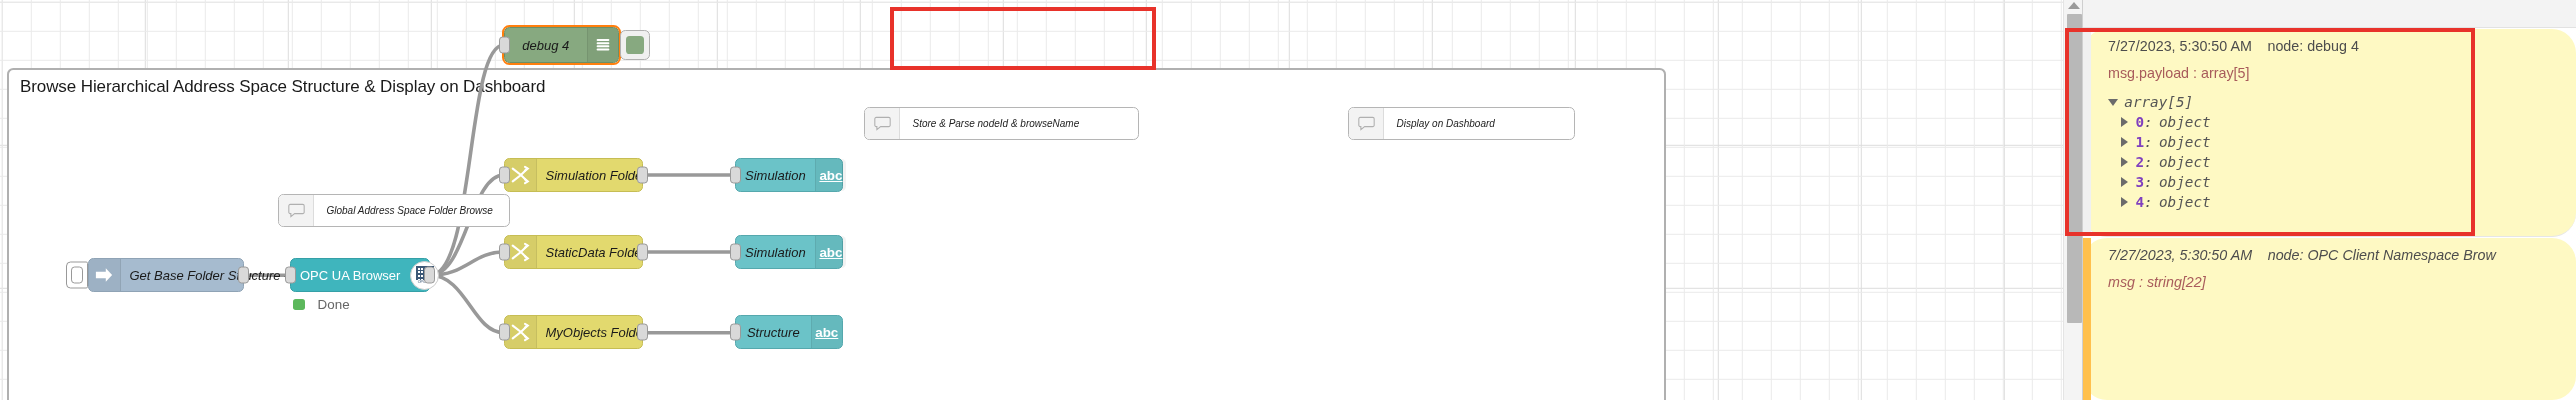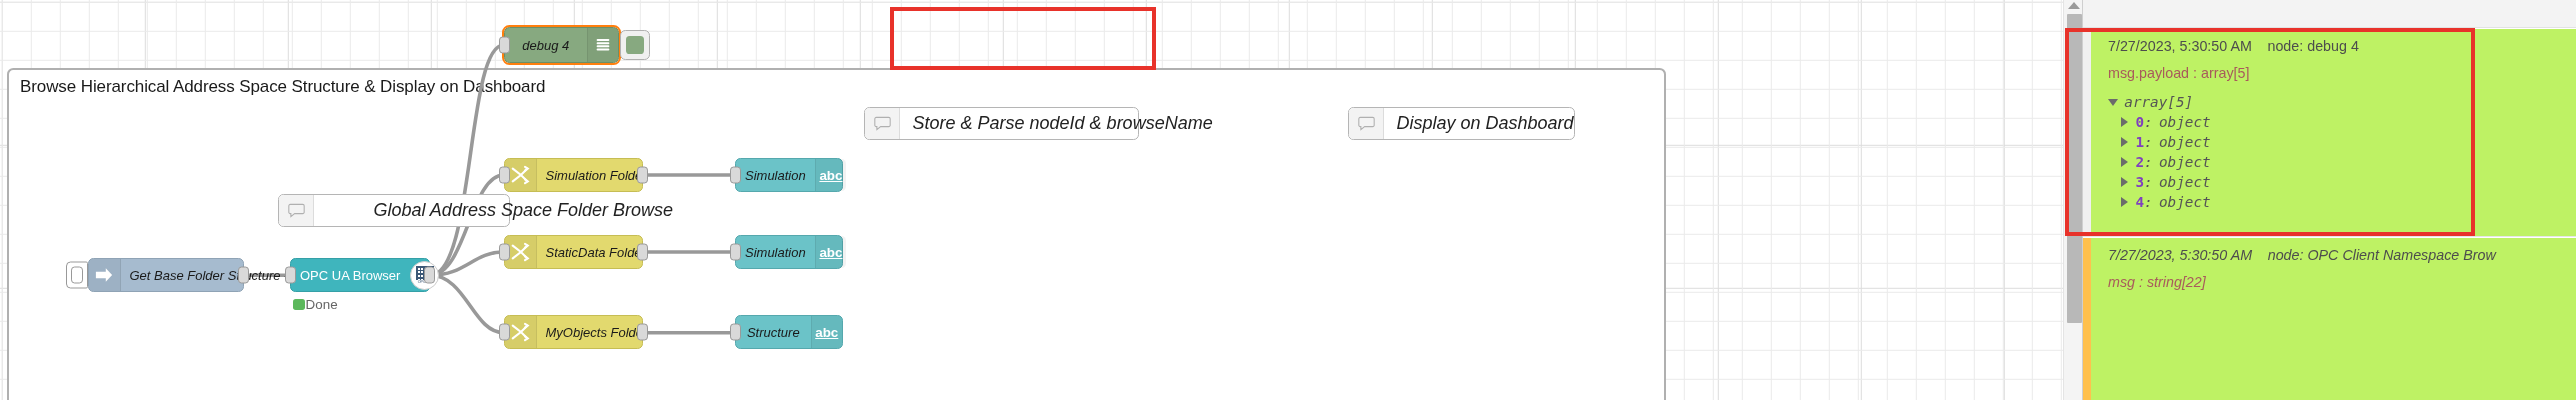--- a/index.html
+++ b/index.html
@@ -134,30 +134,30 @@
     width: 34px; flex: 0 0 34px;
     display: flex; align-items: center; justify-content: center;
     background: #f3f3f3;
     border-right: 0.9px solid #dcdcdc;
     border-radius: 4.5px 0 0 4.5px;
   }
   .comment-label {
     flex: 1 1 auto;
     display: flex; align-items: center;
     font-style: italic;
-    font-size: 18px;
+    font-size: 10px;
     color: #222;
     padding-left: 12.5px;
     white-space: nowrap;
   }
 
   
   .node-status {
     position: absolute;
-    display: flex; align-items: center; gap: 1px;
+    display: flex; align-items: center; gap: 13px;
     font-size: 13.4px; color: #666666;
     white-space: nowrap;
   }
   .status-dot { width: 11.6px; height: 11.6px; border-radius: 2.7px; background: #5cb85c; flex: 0 0 11.6px; }
 
   
   .debug-toggle {
     position: absolute;
     right: -32px; top: 50%;
     transform: translateY(-50%);
@@ -236,24 +236,25 @@
     box-sizing: border-box;
   }
   .sidebar-top-strip {
     position: absolute; left: 0; top: 0; right: 0; height: 28px;
     background: #f3f3f3;
     border-bottom: 0.9px solid #e2e2e2;
     box-sizing: border-box;
   }
   .dbg-msg {
     position: absolute; left: 0; right: 0;
-    background: #bef264;
+    background: #fef9c3;
     border-bottom: 0.9px solid #e6e6e6;
     box-sizing: border-box;
     padding: 9px 0 9px 25px;
+    border-radius: 24px;
   }
   .dbg-msg .accent {
     position: absolute; left: 0; top: 0; bottom: 0; width: 8px;
   }
   .dbg-head {
     font-size: 14.3px; color: #4d4d4d; white-space: nowrap;
   }
   .dbg-head .dbg-node { margin-left: 11.6px; }
   .dbg-topic {
     font-size: 14.3px; color: #a85b5b; margin-top: 10.8px; white-space: nowrap;
@@ -329,21 +330,21 @@
             <line x1="4" y1="11.5" x2="16" y2="11.5"></line>
             <line x1="4" y1="15" x2="16" y2="15"></line>
           </g>
         </svg>
       </span>
       <span class="debug-toggle">
         <span class="debug-toggle-inner"></span>
       </span>
     </div>
 
-    <div class="node-comment" style="position:absolute; left:278px; top:194px; width:230px; height:30.5px; display:flex;gap:47px;">
+    <div class="node-comment" style="position:absolute; left:278px; top:194px; width:230px; height:30.5px; display:flex;">
       <span class="comment-icon-cell">
         <svg width="17" height="15.2" viewBox="0 0 19 17">
           <path d="M2.5 1.5h14a1.6 1.6 0 0 1 1.6 1.6v7.2a1.6 1.6 0 0 1-1.6 1.6H7.4L3.2 15.3v-3.4H2.5A1.6 1.6 0 0 1 .9 10.3V3.1A1.6 1.6 0 0 1 2.5 1.5z" fill="none" stroke="#b0b0b0" stroke-width="1.2"></path>
         </svg>
       </span>
       <span class="comment-label">Global Address Space Folder Browse</span>
     </div>
 
     <div class="node-comment" style="position:absolute; left:864px; top:107px; width:273px; height:30.5px; display:flex;">
       <span class="comment-icon-cell">

